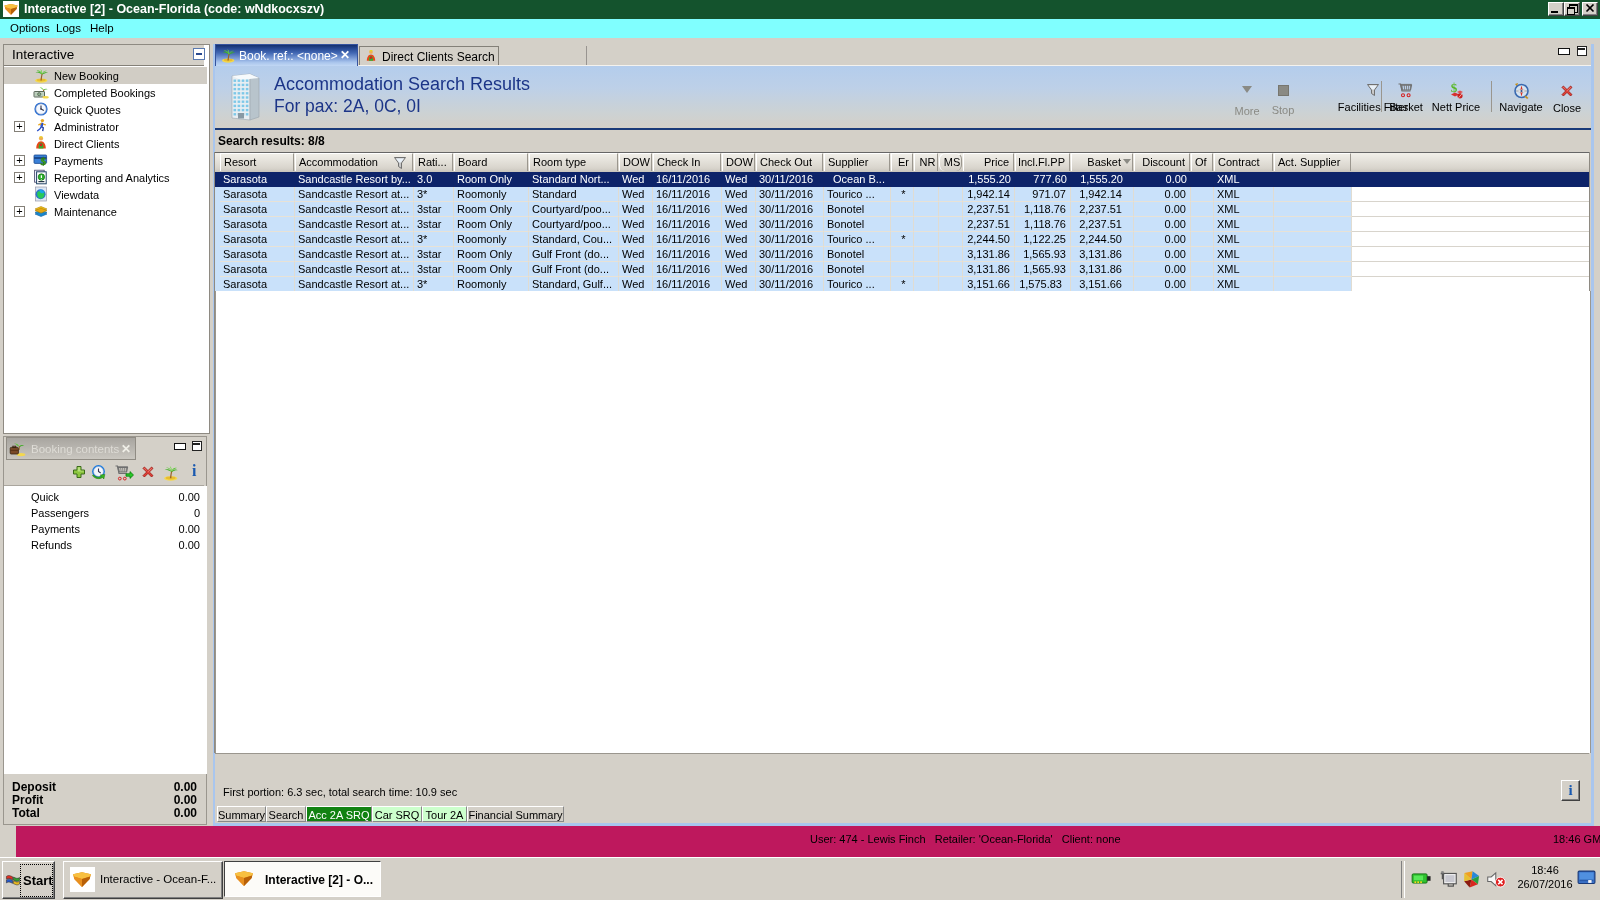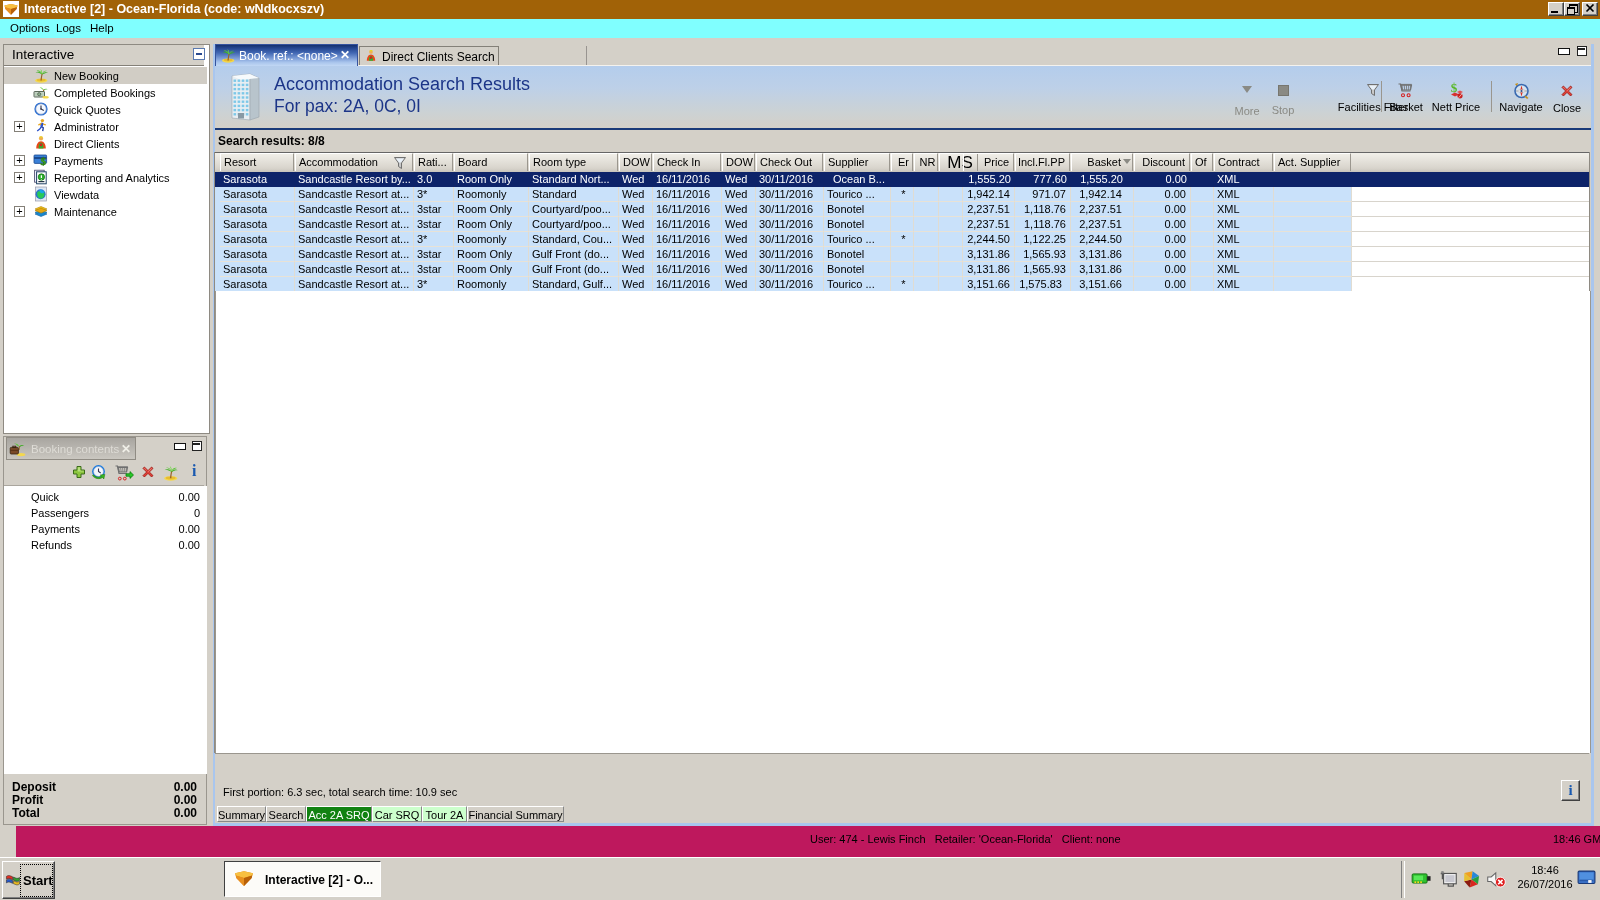--- a/index.html
+++ b/index.html
@@ -5,21 +5,21 @@
 html,body { width:1600px; height:900px; overflow:hidden; background:#d4d0c8;
   font-family:"Liberation Sans",sans-serif; }
 .abs { position:absolute; }
 .plusbox { position:absolute; width:11px; height:11px; border:1px solid #848078; background:#fff;
   font-size:11px; line-height:9px; text-align:center; color:#000; box-sizing:border-box; }
 .btn3d { background:#d4d0c8; border-top:1px solid #fff; border-left:1px solid #fff;
   border-right:1px solid #404040; border-bottom:1px solid #404040; box-shadow:inset -1px -1px 0 #808080; }
 </style></head>
 <body>
 
-<div class="abs" style="left:0;top:0;width:1600px;height:19px;background:#a16207;">
+<div class="abs" style="left:0;top:0;width:1600px;height:19px;background:#14532d;">
   <div class="abs" style="left:3px;top:1px;width:16px;height:16px;background:#fff;"><svg width="16" height="16" viewBox="0 0 16 16">
 <path d="M1.5 4.5 L8 3 L14.5 4.5 L13.6 8 L8 13.8 L2.4 8 Z" fill="#e08010"></path>
 <path d="M1.5 4.5 L8 3 L14.5 4.5 L13.9 6.2 L8 8 L2.1 6.2 Z" fill="#f8c040"></path>
 <path d="M8 8 L13.9 6.2 L13.6 8 L8 13.8 Z" fill="#b86008"></path>
 <path d="M2.1 6.2 L8 8 L8 13.8 L2.4 8 Z" fill="#e89020"></path>
 </svg></div>
   <div class="abs" style="left:24px;top:2px;font-size:12.5px;font-weight:bold;color:#fff;">Interactive [2] - Ocean-Florida (code: wNdkocxszv)</div>
   <div class="abs btn3d" style="left:1548px;top:2px;width:14px;height:12px;">
     <div class="abs" style="left:2px;top:8px;width:7px;height:2px;background:#000;"></div>
     </div>
@@ -381,21 +381,21 @@
 <div style="position:absolute;left:414px;top:153px;width:39px;height:18px;border-right:1px solid #9a968e;border-top:1px solid #fff;border-left:1px solid #fff;font-size:11px;color:#000;line-height:17px;text-align:left;padding-left:3px;box-sizing:border-box;overflow:hidden;white-space:nowrap;">Rati...</div>
 <div style="position:absolute;left:454px;top:153px;width:74px;height:18px;border-right:1px solid #9a968e;border-top:1px solid #fff;border-left:1px solid #fff;font-size:11px;color:#000;line-height:17px;text-align:left;padding-left:3px;box-sizing:border-box;overflow:hidden;white-space:nowrap;">Board</div>
 <div style="position:absolute;left:529px;top:153px;width:89px;height:18px;border-right:1px solid #9a968e;border-top:1px solid #fff;border-left:1px solid #fff;font-size:11px;color:#000;line-height:17px;text-align:left;padding-left:3px;box-sizing:border-box;overflow:hidden;white-space:nowrap;">Room type</div>
 <div style="position:absolute;left:619px;top:153px;width:33px;height:18px;border-right:1px solid #9a968e;border-top:1px solid #fff;border-left:1px solid #fff;font-size:11px;color:#000;line-height:17px;text-align:left;padding-left:3px;box-sizing:border-box;overflow:hidden;white-space:nowrap;">DOW</div>
 <div style="position:absolute;left:653px;top:153px;width:68px;height:18px;border-right:1px solid #9a968e;border-top:1px solid #fff;border-left:1px solid #fff;font-size:11px;color:#000;line-height:17px;text-align:left;padding-left:3px;box-sizing:border-box;overflow:hidden;white-space:nowrap;">Check In</div>
 <div style="position:absolute;left:722px;top:153px;width:33px;height:18px;border-right:1px solid #9a968e;border-top:1px solid #fff;border-left:1px solid #fff;font-size:11px;color:#000;line-height:17px;text-align:left;padding-left:3px;box-sizing:border-box;overflow:hidden;white-space:nowrap;">DOW</div>
 <div style="position:absolute;left:756px;top:153px;width:67px;height:18px;border-right:1px solid #9a968e;border-top:1px solid #fff;border-left:1px solid #fff;font-size:11px;color:#000;line-height:17px;text-align:left;padding-left:3px;box-sizing:border-box;overflow:hidden;white-space:nowrap;">Check Out</div>
 <div style="position:absolute;left:824px;top:153px;width:66px;height:18px;border-right:1px solid #9a968e;border-top:1px solid #fff;border-left:1px solid #fff;font-size:11px;color:#000;line-height:17px;text-align:left;padding-left:3px;box-sizing:border-box;overflow:hidden;white-space:nowrap;">Supplier</div>
 <div style="position:absolute;left:891px;top:153px;width:22px;height:18px;border-right:1px solid #9a968e;border-top:1px solid #fff;border-left:1px solid #fff;font-size:11px;color:#000;line-height:17px;text-align:center;padding-left:3px;box-sizing:border-box;overflow:hidden;white-space:nowrap;">Er</div>
 <div style="position:absolute;left:914px;top:153px;width:24px;height:18px;border-right:1px solid #9a968e;border-top:1px solid #fff;border-left:1px solid #fff;font-size:11px;color:#000;line-height:17px;text-align:center;padding-left:3px;box-sizing:border-box;overflow:hidden;white-space:nowrap;">NR</div>
-<div style="position:absolute;left:939px;top:153px;width:39px;height:18px;border-right:1px solid #9a968e;border-top:1px solid #fff;border-left:1px solid #fff;font-size:17px;color:#000;line-height:17px;text-align:center;padding-left:3px;box-sizing:border-box;overflow:hidden;white-space:nowrap;">MS</div>
+<div style="position:absolute;left:939px;top:153px;width:23px;height:18px;border-right:1px solid #9a968e;border-top:1px solid #fff;border-left:1px solid #fff;font-size:11px;color:#000;line-height:17px;text-align:center;padding-left:3px;box-sizing:border-box;overflow:hidden;white-space:nowrap;border-radius:6px;">MS</div>
 <div style="position:absolute;left:963px;top:153px;width:51px;height:18px;border-right:1px solid #9a968e;border-top:1px solid #fff;border-left:1px solid #fff;font-size:11px;color:#000;line-height:17px;text-align:right;padding-right:4px;box-sizing:border-box;overflow:hidden;white-space:nowrap;">Price</div>
 <div style="position:absolute;left:1015px;top:153px;width:55px;height:18px;border-right:1px solid #9a968e;border-top:1px solid #fff;border-left:1px solid #fff;font-size:11px;color:#000;line-height:17px;text-align:right;padding-right:4px;box-sizing:border-box;overflow:hidden;white-space:nowrap;">Incl.Fl.PP</div>
 <div style="position:absolute;left:1071px;top:153px;width:62px;height:18px;border-right:1px solid #9a968e;border-top:1px solid #fff;border-left:1px solid #fff;font-size:11px;color:#000;line-height:17px;text-align:right;padding-right:11px;box-sizing:border-box;overflow:hidden;white-space:nowrap;">Basket<div style="position:absolute;right:1px;top:5px;width:0;height:0;border-left:4px solid transparent;border-right:4px solid transparent;border-top:5px solid #8a8a84;"></div></div>
 <div style="position:absolute;left:1134px;top:153px;width:56px;height:18px;border-right:1px solid #9a968e;border-top:1px solid #fff;border-left:1px solid #fff;font-size:11px;color:#000;line-height:17px;text-align:right;padding-right:4px;box-sizing:border-box;overflow:hidden;white-space:nowrap;">Discount</div>
 <div style="position:absolute;left:1191px;top:153px;width:22px;height:18px;border-right:1px solid #9a968e;border-top:1px solid #fff;border-left:1px solid #fff;font-size:11px;color:#000;line-height:17px;text-align:left;padding-left:3px;box-sizing:border-box;overflow:hidden;white-space:nowrap;">Of</div>
 <div style="position:absolute;left:1214px;top:153px;width:59px;height:18px;border-right:1px solid #9a968e;border-top:1px solid #fff;border-left:1px solid #fff;font-size:11px;color:#000;line-height:17px;text-align:left;padding-left:3px;box-sizing:border-box;overflow:hidden;white-space:nowrap;">Contract</div>
 <div style="position:absolute;left:1274px;top:153px;width:77px;height:18px;border-right:1px solid #9a968e;border-top:1px solid #fff;border-left:1px solid #fff;font-size:11px;color:#000;line-height:17px;text-align:left;padding-left:3px;box-sizing:border-box;overflow:hidden;white-space:nowrap;">Act. Supplier</div>
 <div style="position:absolute;left:215px;top:172px;width:1374px;height:15px;background:#0d2369;"></div>
 <div style="position:absolute;left:220px;top:172px;width:75px;height:15px;font-size:11px;color:#fff;line-height:15px;text-align:left;padding-left:3px;box-sizing:border-box;overflow:hidden;white-space:nowrap;">Sarasota</div>
 <div style="position:absolute;left:295px;top:172px;width:119px;height:15px;font-size:11px;color:#fff;line-height:15px;text-align:left;padding-left:3px;box-sizing:border-box;overflow:hidden;white-space:nowrap;">Sandcastle Resort by...</div>
@@ -594,20 +594,29 @@
   <div class="abs btn3d" style="left:2px;top:3px;width:51px;height:36px;">
     <div class="abs" style="left:17px;top:2px;width:31px;height:31px;border:1px dotted #000;"></div>
     <div class="abs" style="left:2px;top:10px;width:16px;height:16px;"><svg width="16" height="16" viewBox="0 0 22 22">
 <path d="M2 6 C4 4.5 6 4.5 8 5.5 L10.5 6.6 L10.5 10.6 L8 9.5 C6 8.5 4 8.5 2 10 Z" fill="#e03024" stroke="#222" stroke-width="0.7"></path>
 <path d="M11.5 7 L14 8 C16 9 18 9 20 7.6 L20 11.6 C18 13 16 13 14 12 L11.5 11 Z" fill="#30a030" stroke="#222" stroke-width="0.7"></path>
 <path d="M2 11 C4 9.5 6 9.5 8 10.5 L10.5 11.6 L10.5 15.6 L8 14.5 C6 13.5 4 13.5 2 15 Z" fill="#2858c8" stroke="#222" stroke-width="0.7"></path>
 <path d="M11.5 12 L14 13 C16 14 18 14 20 12.6 L20 16.6 C18 18 16 18 14 17 L11.5 16 Z" fill="#e8b820" stroke="#222" stroke-width="0.7"></path>
 </svg></div>
     <div class="abs" style="left:20px;top:11px;font-size:13px;font-weight:bold;">Start</div>
   </div>
+  <div class="abs btn3d" style="left:63px;top:3px;width:158px;height:36px;">
+    <div class="abs" style="left:6px;top:5px;width:25px;height:25px;background:#fff;padding:1px 0 0 1px;box-sizing:border-box;"><svg width="22" height="22" viewBox="0 0 16 16">
+<path d="M1.5 4.5 L8 3 L14.5 4.5 L13.6 8 L8 13.8 L2.4 8 Z" fill="#e08010"></path>
+<path d="M1.5 4.5 L8 3 L14.5 4.5 L13.9 6.2 L8 8 L2.1 6.2 Z" fill="#f8c040"></path>
+<path d="M8 8 L13.9 6.2 L13.6 8 L8 13.8 Z" fill="#b86008"></path>
+<path d="M2.1 6.2 L8 8 L8 13.8 L2.4 8 Z" fill="#e89020"></path>
+</svg></div>
+    <div class="abs" style="left:36px;top:11px;font-size:11.5px;white-space:nowrap;">Interactive - Ocean-F...</div>
+  </div>
   <div class="abs" style="left:224px;top:3px;width:157px;height:36px;background:#fcfbf8;border:1px solid #404040;border-bottom-color:#fff;border-right-color:#fff;box-sizing:border-box;">
     <div class="abs" style="left:8px;top:5px;width:25px;height:25px;"><svg width="22" height="22" viewBox="0 0 16 16">
 <path d="M1.5 4.5 L8 3 L14.5 4.5 L13.6 8 L8 13.8 L2.4 8 Z" fill="#e08010"></path>
 <path d="M1.5 4.5 L8 3 L14.5 4.5 L13.9 6.2 L8 8 L2.1 6.2 Z" fill="#f8c040"></path>
 <path d="M8 8 L13.9 6.2 L13.6 8 L8 13.8 Z" fill="#b86008"></path>
 <path d="M2.1 6.2 L8 8 L8 13.8 L2.4 8 Z" fill="#e89020"></path>
 </svg></div>
     <div class="abs" style="left:40px;top:11px;font-size:12px;font-weight:bold;">Interactive [2] - O...</div>
   </div>
 

